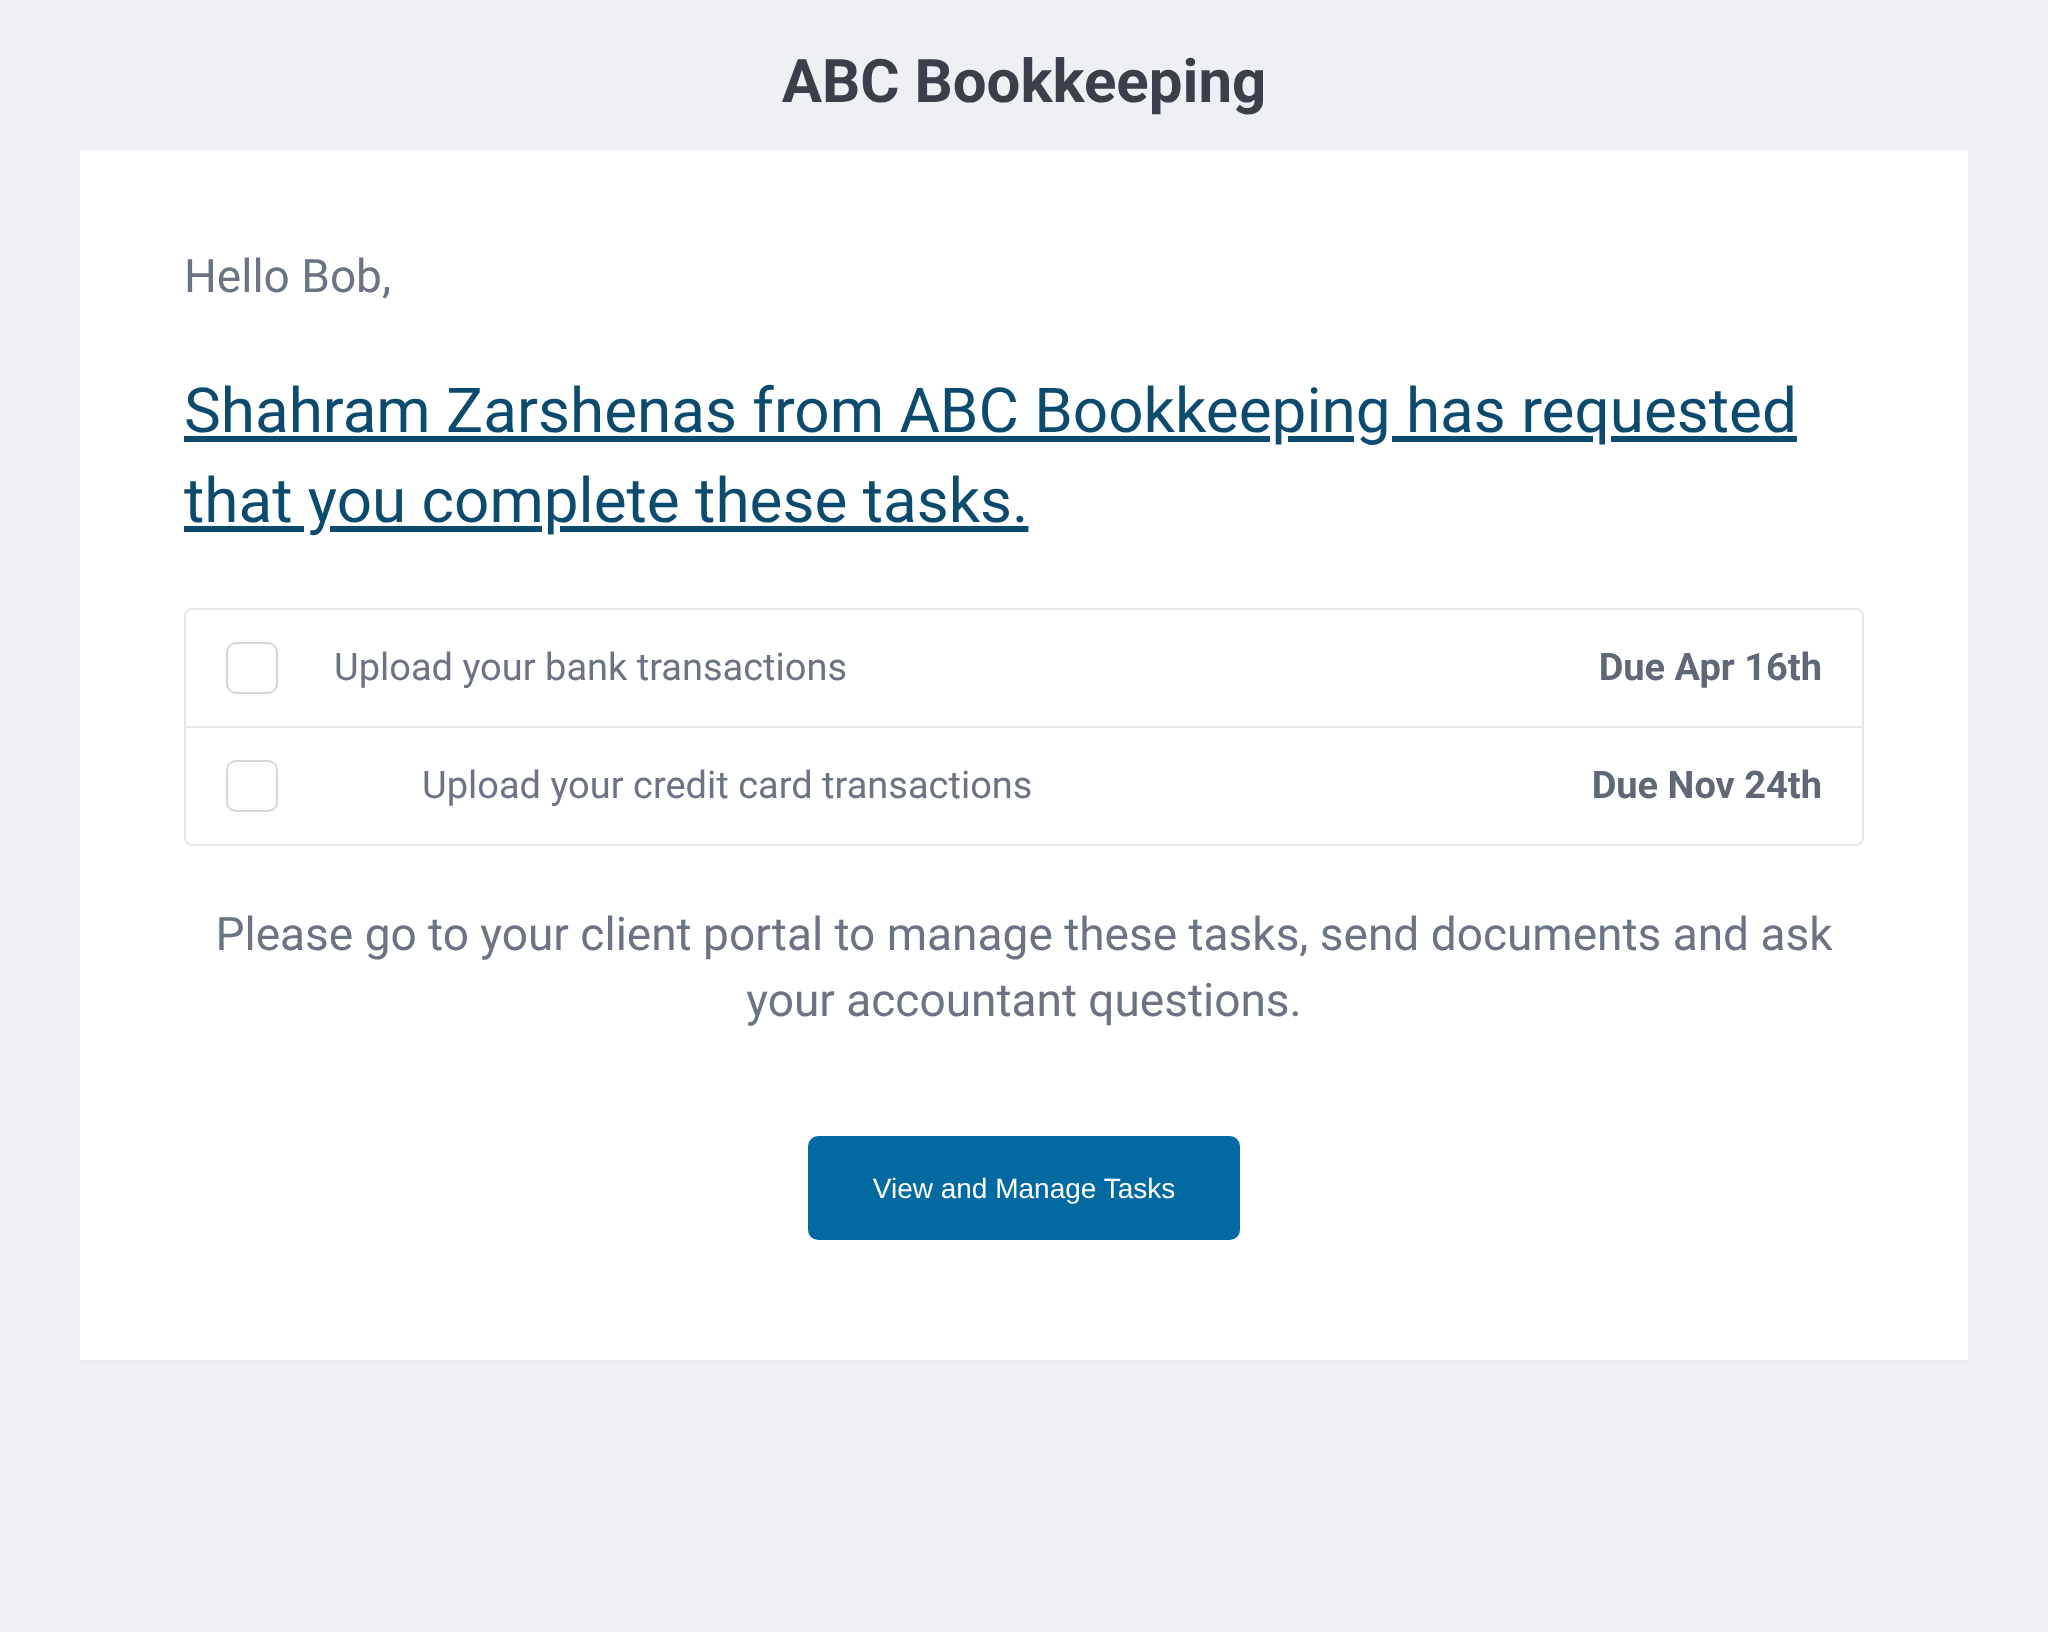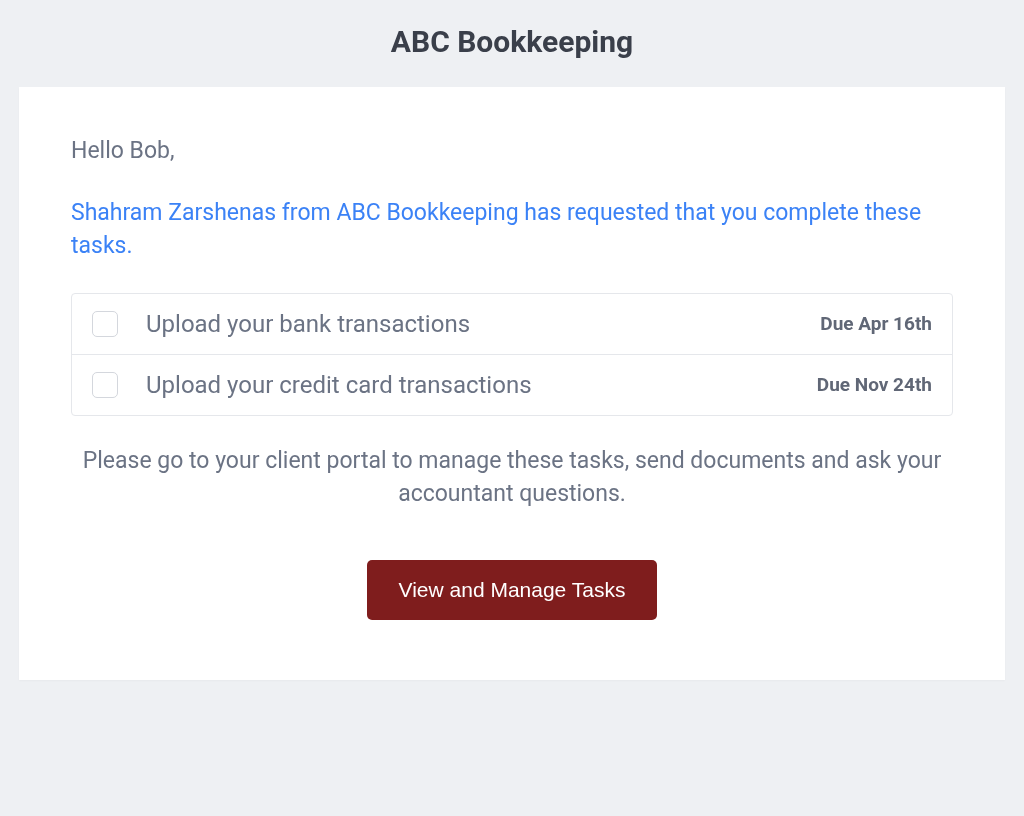--- a/index.html
+++ b/index.html
@@ -13,66 +13,68 @@
       width: 1024px;
       height: 816px;
       overflow: hidden;
     }
     .page-title {
       text-align: center;
       font-size: 30px;
       font-weight: 700;
       color: #3a3f4a;
       padding-top: 24px;
-      padding-bottom: 28px;
+      padding-bottom: 16px;
     }
     .card {
       background-color: #ffffff;
-      margin: 0 19px;
+      margin: 0 40px;
       padding: 50px 52px 60px 52px;
       box-shadow: 0 1px 2px rgba(0,0,0,0.03);
     }
     .greeting {
       font-size: 23px;
       color: #6b7384;
       margin-bottom: 32px;
     }
     .intro {
-      font-size: 23px;
-      color: #3b82f6;
+      font-size: 31px;
+      color: #0c4a6e;
       line-height: 1.45;
       margin-bottom: 30px;
+      text-decoration: underline;
     }
     .task-list {
       border: 1px solid #e5e7eb;
       border-radius: 4px;
       margin-bottom: 28px;
     }
     .task-row {
       display: flex;
       align-items: center;
       padding: 16px 20px;
       border-bottom: 1px solid #e5e7eb;
     }
     .task-row:last-child {
       border-bottom: none;
+      gap: 44px;
     }
     .task-checkbox {
       width: 26px;
       height: 26px;
       border: 1.5px solid #d4d7dd;
       border-radius: 5px;
       background: #fff;
       flex-shrink: 0;
       margin-right: 28px;
       cursor: pointer;
     }
     .task-title {
       flex: 1;
-      font-size: 24px;
+      font-size: 19px;
       color: #6b7384;
     }
     .task-due {
       font-size: 19px;
       font-weight: 700;
       color: #606776;
       white-space: nowrap;
       margin-left: 16px;
     }
     .instructions {
@@ -80,23 +82,23 @@
       color: #6b7384;
       line-height: 1.45;
       margin-bottom: 50px;
       text-align: center;
     }
     .button-wrap {
       text-align: center;
     }
     .primary-button {
       display: inline-block;
-      background-color: #7f1d1d;
+      background-color: #0369a1;
       color: #ffffff;
-      font-size: 21px;
+      font-size: 14px;
       font-weight: 500;
       border: none;
       border-radius: 5px;
       padding: 18px 32px;
       cursor: pointer;
     }
   </style>
 </head>
 <body>
 

